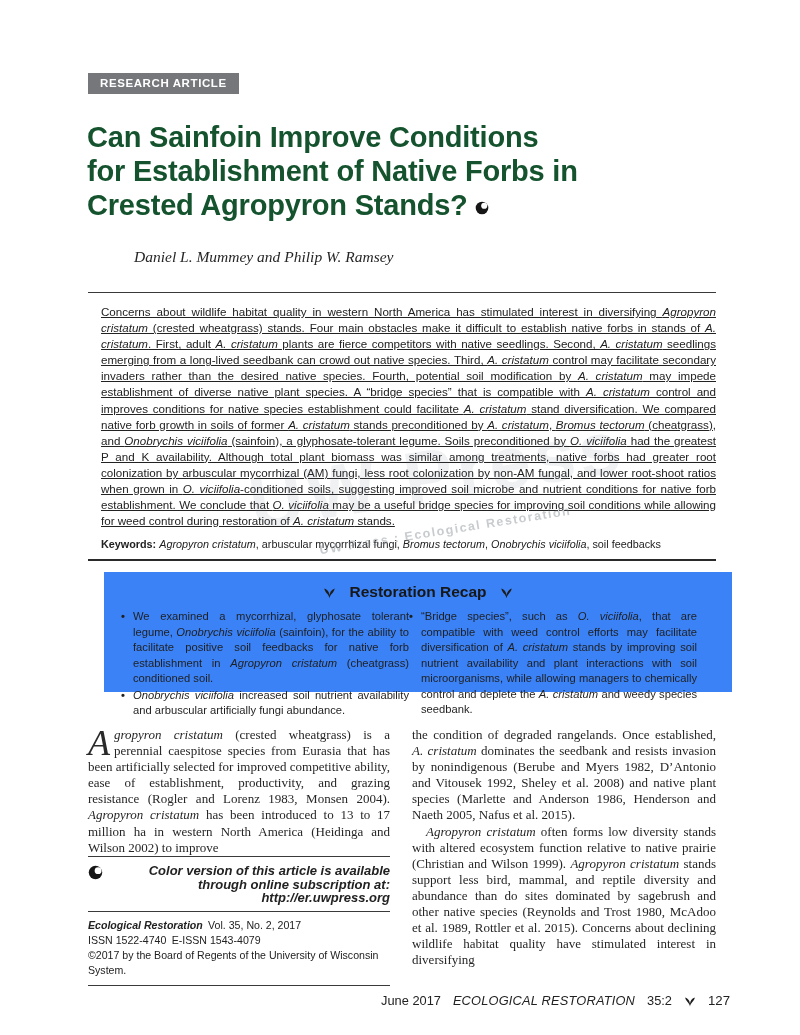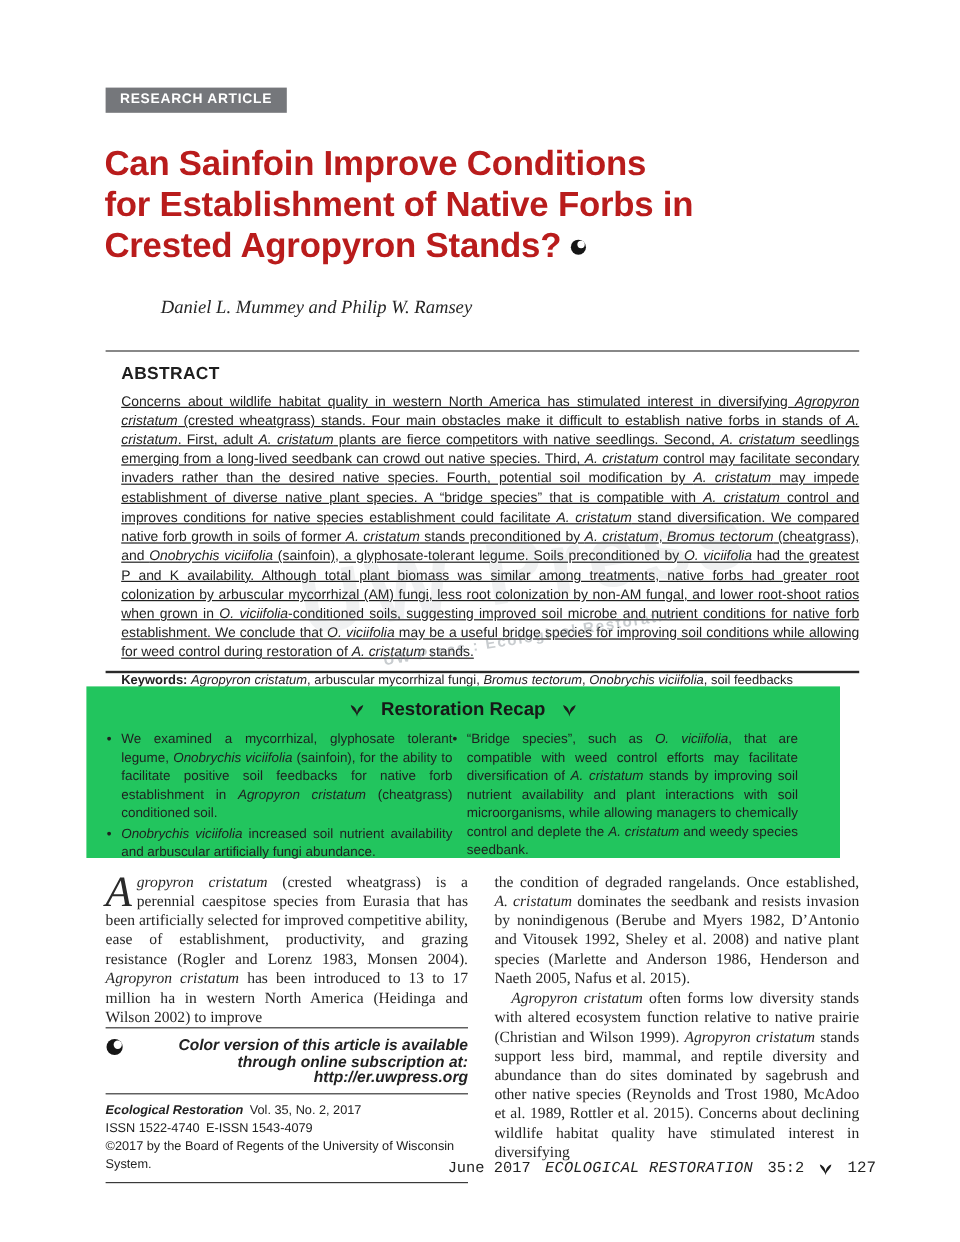--- a/index.html
+++ b/index.html
@@ -12,43 +12,43 @@
   .bd { font-weight:700; }
 
   .badge {
     position:absolute; left:88px; top:58px;
     background:#75777b; color:#ffffff;
     font-size:11.5px; font-weight:700; letter-spacing:0.6px;
     padding:4px 12px 5px 12px;
   }
   .title {
     position:absolute; left:87px; top:105px; width:620px;
-    font-size:29px; line-height:34px; font-weight:700; color:#b91c1c;
+    font-size:29px; line-height:34px; font-weight:700; color:#14532d;
     letter-spacing:-0.2px;
   }
   .title .ticon { display:inline-block; vertical-align:middle; margin-left:7px; margin-top:-4px; }
   .authors {
     position:absolute; left:134px; top:233px;
     font-family:"Liberation Serif", serif; font-style:italic;
     font-size:15.5px; color:#262626;
   }
   .rule1 { position:absolute; left:88px; top:277px; width:628px; height:1px; background:#3a3a3a; }
 
   .abstract { position:absolute; left:88px; top:289px; width:628px; }
   .abstract h2 { font-size:14.5px; font-weight:700; letter-spacing:0.3px; color:#1e1e1e; padding-left:13px; margin-bottom:7px; }
   .abstract .abs-body {
     padding-left:13px; font-size:11.6px; line-height:16.1px;
     text-align:justify; color:#222;text-decoration:underline;
   }
   .keywords { padding-left:13px; margin-top:9px; font-size:10.8px; color:#222; }
   .rule-thick { position:absolute; left:88px; top:544px; width:628px; height:2px; background:#2a2a2a; }
 
   .recap {
-    position:absolute; left:72px; top:557px; width:628px; height:143px;
-    background:#22c55e; padding:11px 17px 10px 17px;
+    position:absolute; left:104px; top:557px; width:628px; height:120px;
+    background:#3b82f6; padding:11px 17px 10px 17px;
   }
   .recap-title { text-align:center; font-size:15.5px; font-weight:700; color:#171717; margin-bottom:8px; }
   .recap-title svg { vertical-align:-2px; margin:0 9px; }
   .recap-cols { display:flex; }
   .recap-col { width:288px; }
   .recap ul { list-style:none; }
   .recap li {
     position:relative; padding-left:12px; font-size:11.2px; line-height:15.5px;
     text-align:justify; color:#1f1f1f; margin-bottom:1px;
   }
@@ -63,22 +63,22 @@
   }
   .col p.indent { text-indent:14px; }
 
   .footnote { position:absolute; left:88px; top:841px; width:302px; font-size:10.2px; color:#222; }
   .fn-rule { height:1px; background:#3a3a3a; }
   .color-note { display:flex; gap:7px; padding:7px 0 6px 0; align-items:flex-start; }
   .color-note .note-text { font-style:italic; font-weight:700; font-size:13px; line-height:13.5px; text-align:right; }
   .journal-info { padding:6px 0 7px 0; font-size:10.6px; line-height:15.2px; }
 
   .footer {
-    position:absolute; top:951px; right:70px;
-    font-family:Liberation Mono, monospace; font-size:12.8px; color:#222;
+    position:absolute; top:978px; right:70px;
+    font-family:Liberation Sans, sans-serif; font-size:12.8px; color:#222;
     display:flex; align-items:center; gap:12px;
   }
   .footer .jtitle { font-style:italic; letter-spacing:0.2px; }
   .footer .pnum { font-size:13.2px; }
 
   .watermark {
     position:absolute; left:250px; top:425px; transform:rotate(-9deg);
     pointer-events:none; text-align:center;
   }
   .watermark .wm-big { font-size:74px; font-weight:800; color:rgba(110,120,130,0.10); letter-spacing:4px; line-height:70px; }
@@ -98,21 +98,20 @@
           <circle cx="10" cy="10" r="9" fill="#161616"></circle>
           <circle cx="13.2" cy="6.8" r="4.4" fill="#ffffff"></circle>
         </svg></span>
   </h1>
 
   <div class="authors">Daniel L. Mummey and Philip W. Ramsey</div>
 
   <div class="rule1"></div>
 
   <section class="abstract">
-    <h2>ABSTRACT</h2>
     <p class="abs-body"><span>Concerns about wildlife habitat quality in western North America has stimulated interest in diversifying </span><span class="it">Agropyron cristatum</span><span> (crested wheatgrass) stands. Four main obstacles make it difficult to establish native forbs in stands of </span><span class="it">A. cristatum</span><span>. First, adult </span><span class="it">A. cristatum</span><span> plants are fierce competitors with native seedlings. Second, </span><span class="it">A. cristatum</span><span> seedlings emerging from a long-lived seedbank can crowd out native species. Third, </span><span class="it">A. cristatum</span><span> control may facilitate secondary invaders rather than the desired native species. Fourth, potential soil modification by </span><span class="it">A. cristatum</span><span> may impede establishment of diverse native plant species. A “bridge species” that is compatible with </span><span class="it">A. cristatum</span><span> control and improves conditions for native species establishment could facilitate </span><span class="it">A. cristatum</span><span> stand diversification. We compared native forb growth in soils of former </span><span class="it">A. cristatum</span><span> stands preconditioned by </span><span class="it">A. cristatum</span><span>, </span><span class="it">Bromus tectorum</span><span> (cheatgrass), and </span><span class="it">Onobrychis viciifolia</span><span> (sainfoin), a glyphosate-tolerant legume. Soils preconditioned by </span><span class="it">O. viciifolia</span><span> had the greatest P and K availability. Although total plant biomass was similar among treatments, native forbs had greater root colonization by arbuscular mycorrhizal (AM) fungi, less root colonization by non-AM fungal, and lower root-shoot ratios when grown in </span><span class="it">O. viciifolia</span><span>-conditioned soils, suggesting improved soil microbe and nutrient conditions for native forb establishment. We conclude that </span><span class="it">O. viciifolia</span><span> may be a useful bridge species for improving soil conditions while allowing for weed control during restoration of </span><span class="it">A. cristatum</span><span> stands.</span></p>
     <p class="keywords"><span class="bd">Keywords: </span><span class="it">Agropyron cristatum</span><span>, arbuscular mycorrhizal fungi, </span><span class="it">Bromus tectorum</span><span>, </span><span class="it">Onobrychis viciifolia</span><span>, soil feedbacks</span></p>
   </section>
 
   <div class="rule-thick"></div>
 
   <section class="recap">
     <div class="recap-title">
       <svg width="13" height="13" viewBox="0 0 20 20">
           <path d="M10 19C9 12 3 11 2 4c6 2 7.5 6.5 8 10.5C10.5 10 12.5 6 18 4c-1 7-7 8-8 15z" fill="#1d1d1d"></path>

